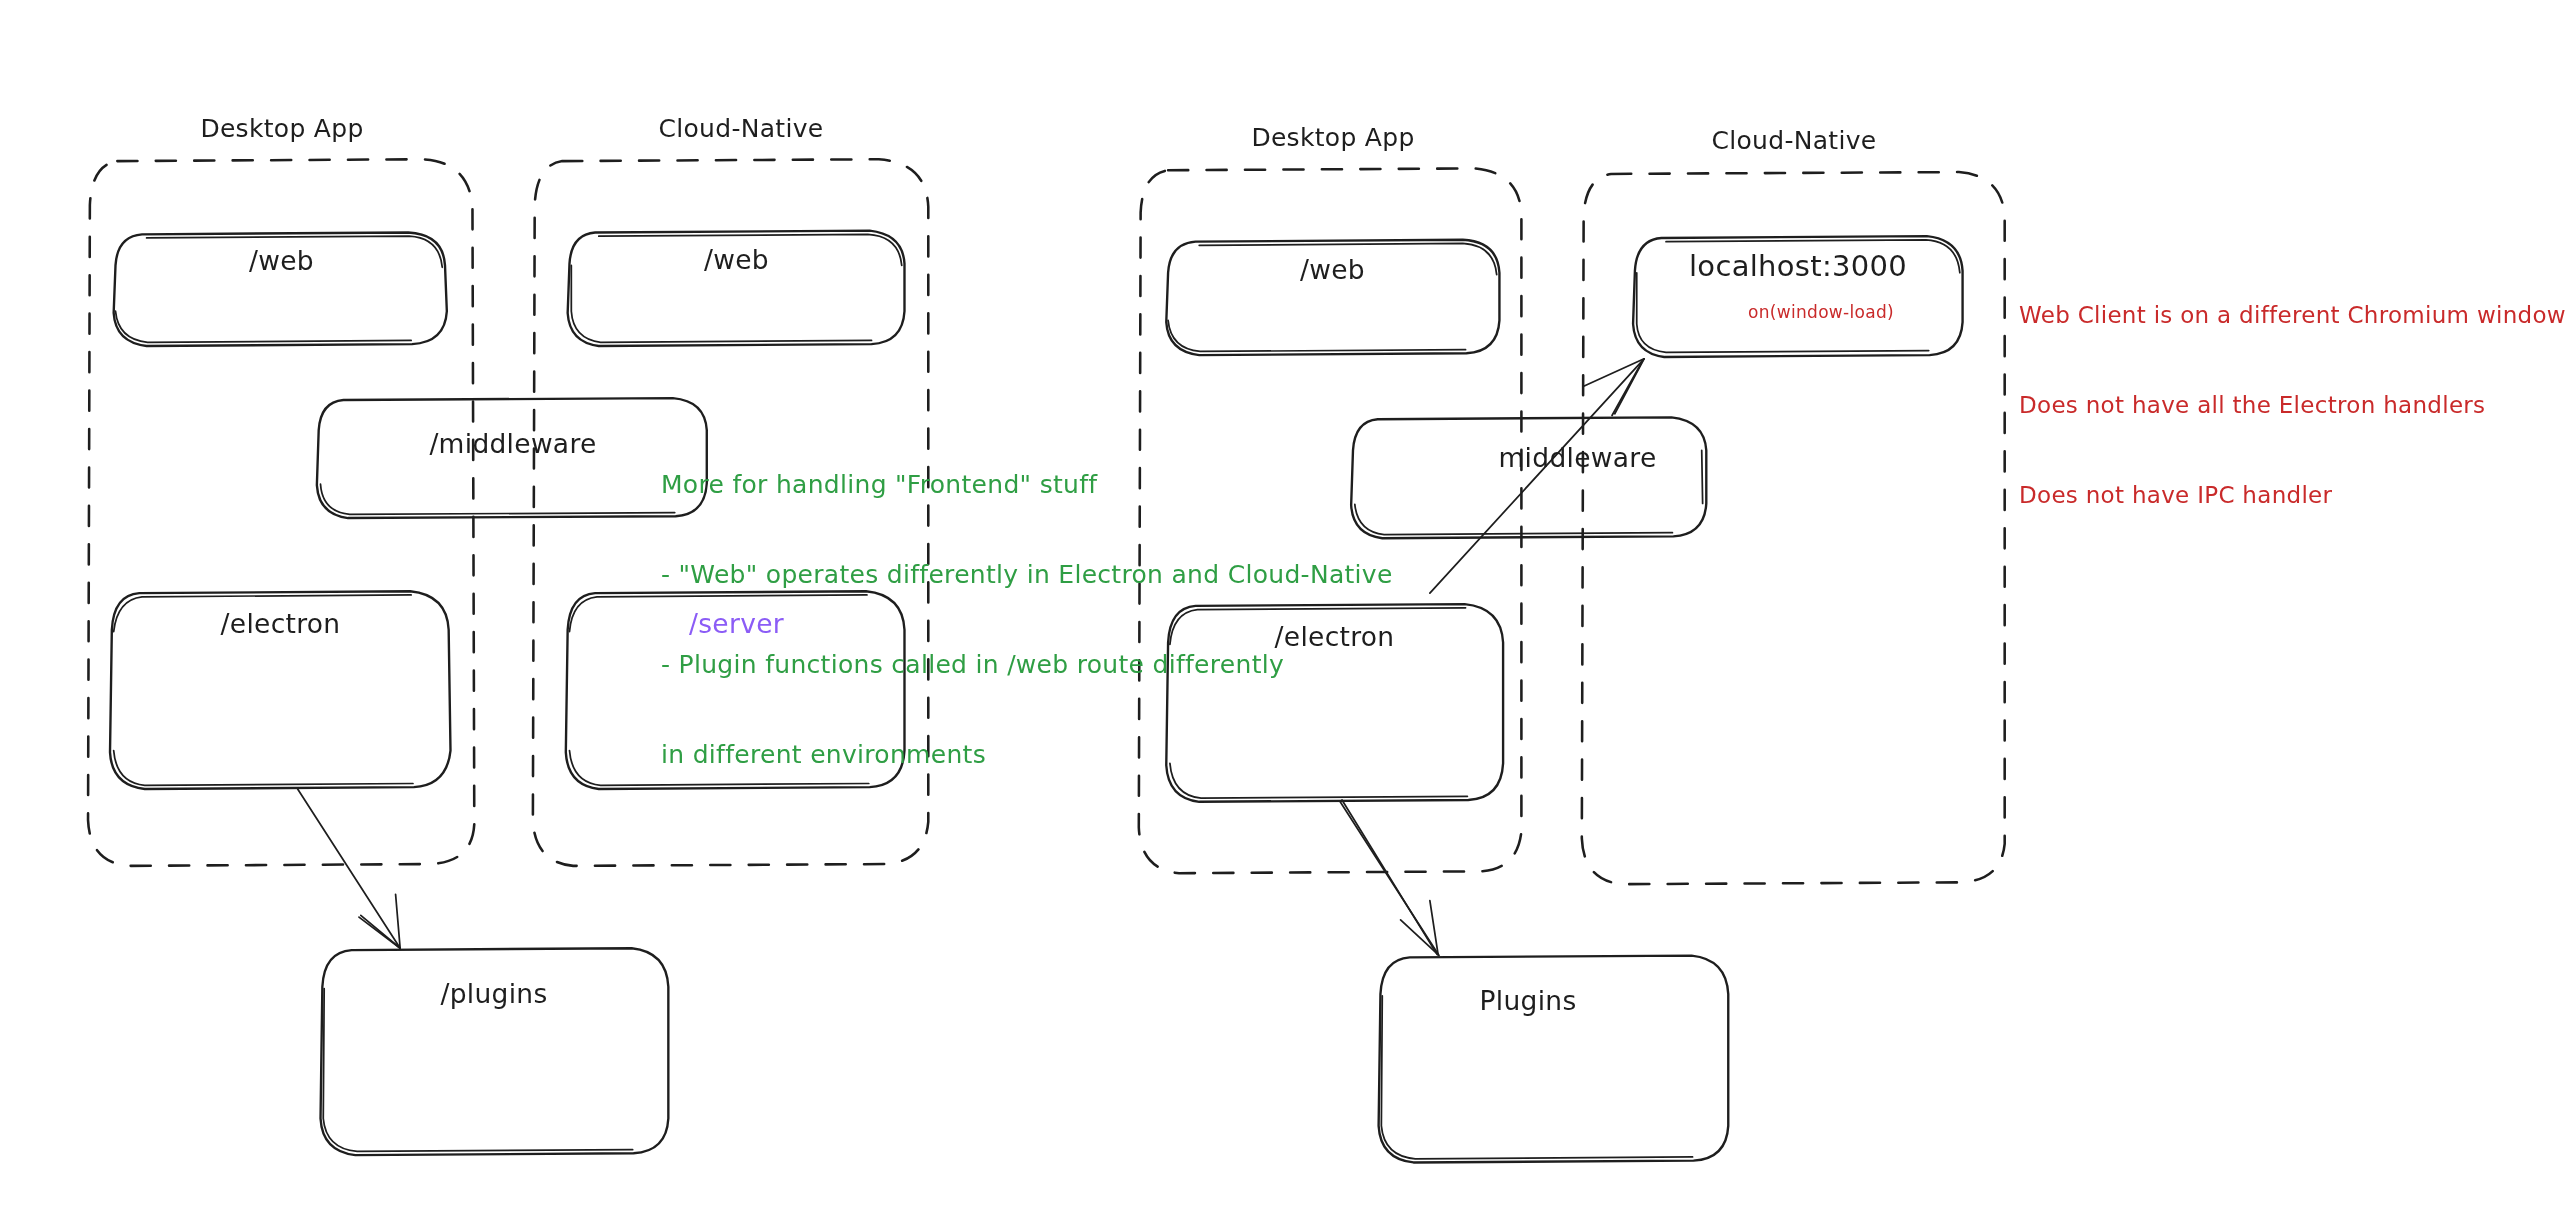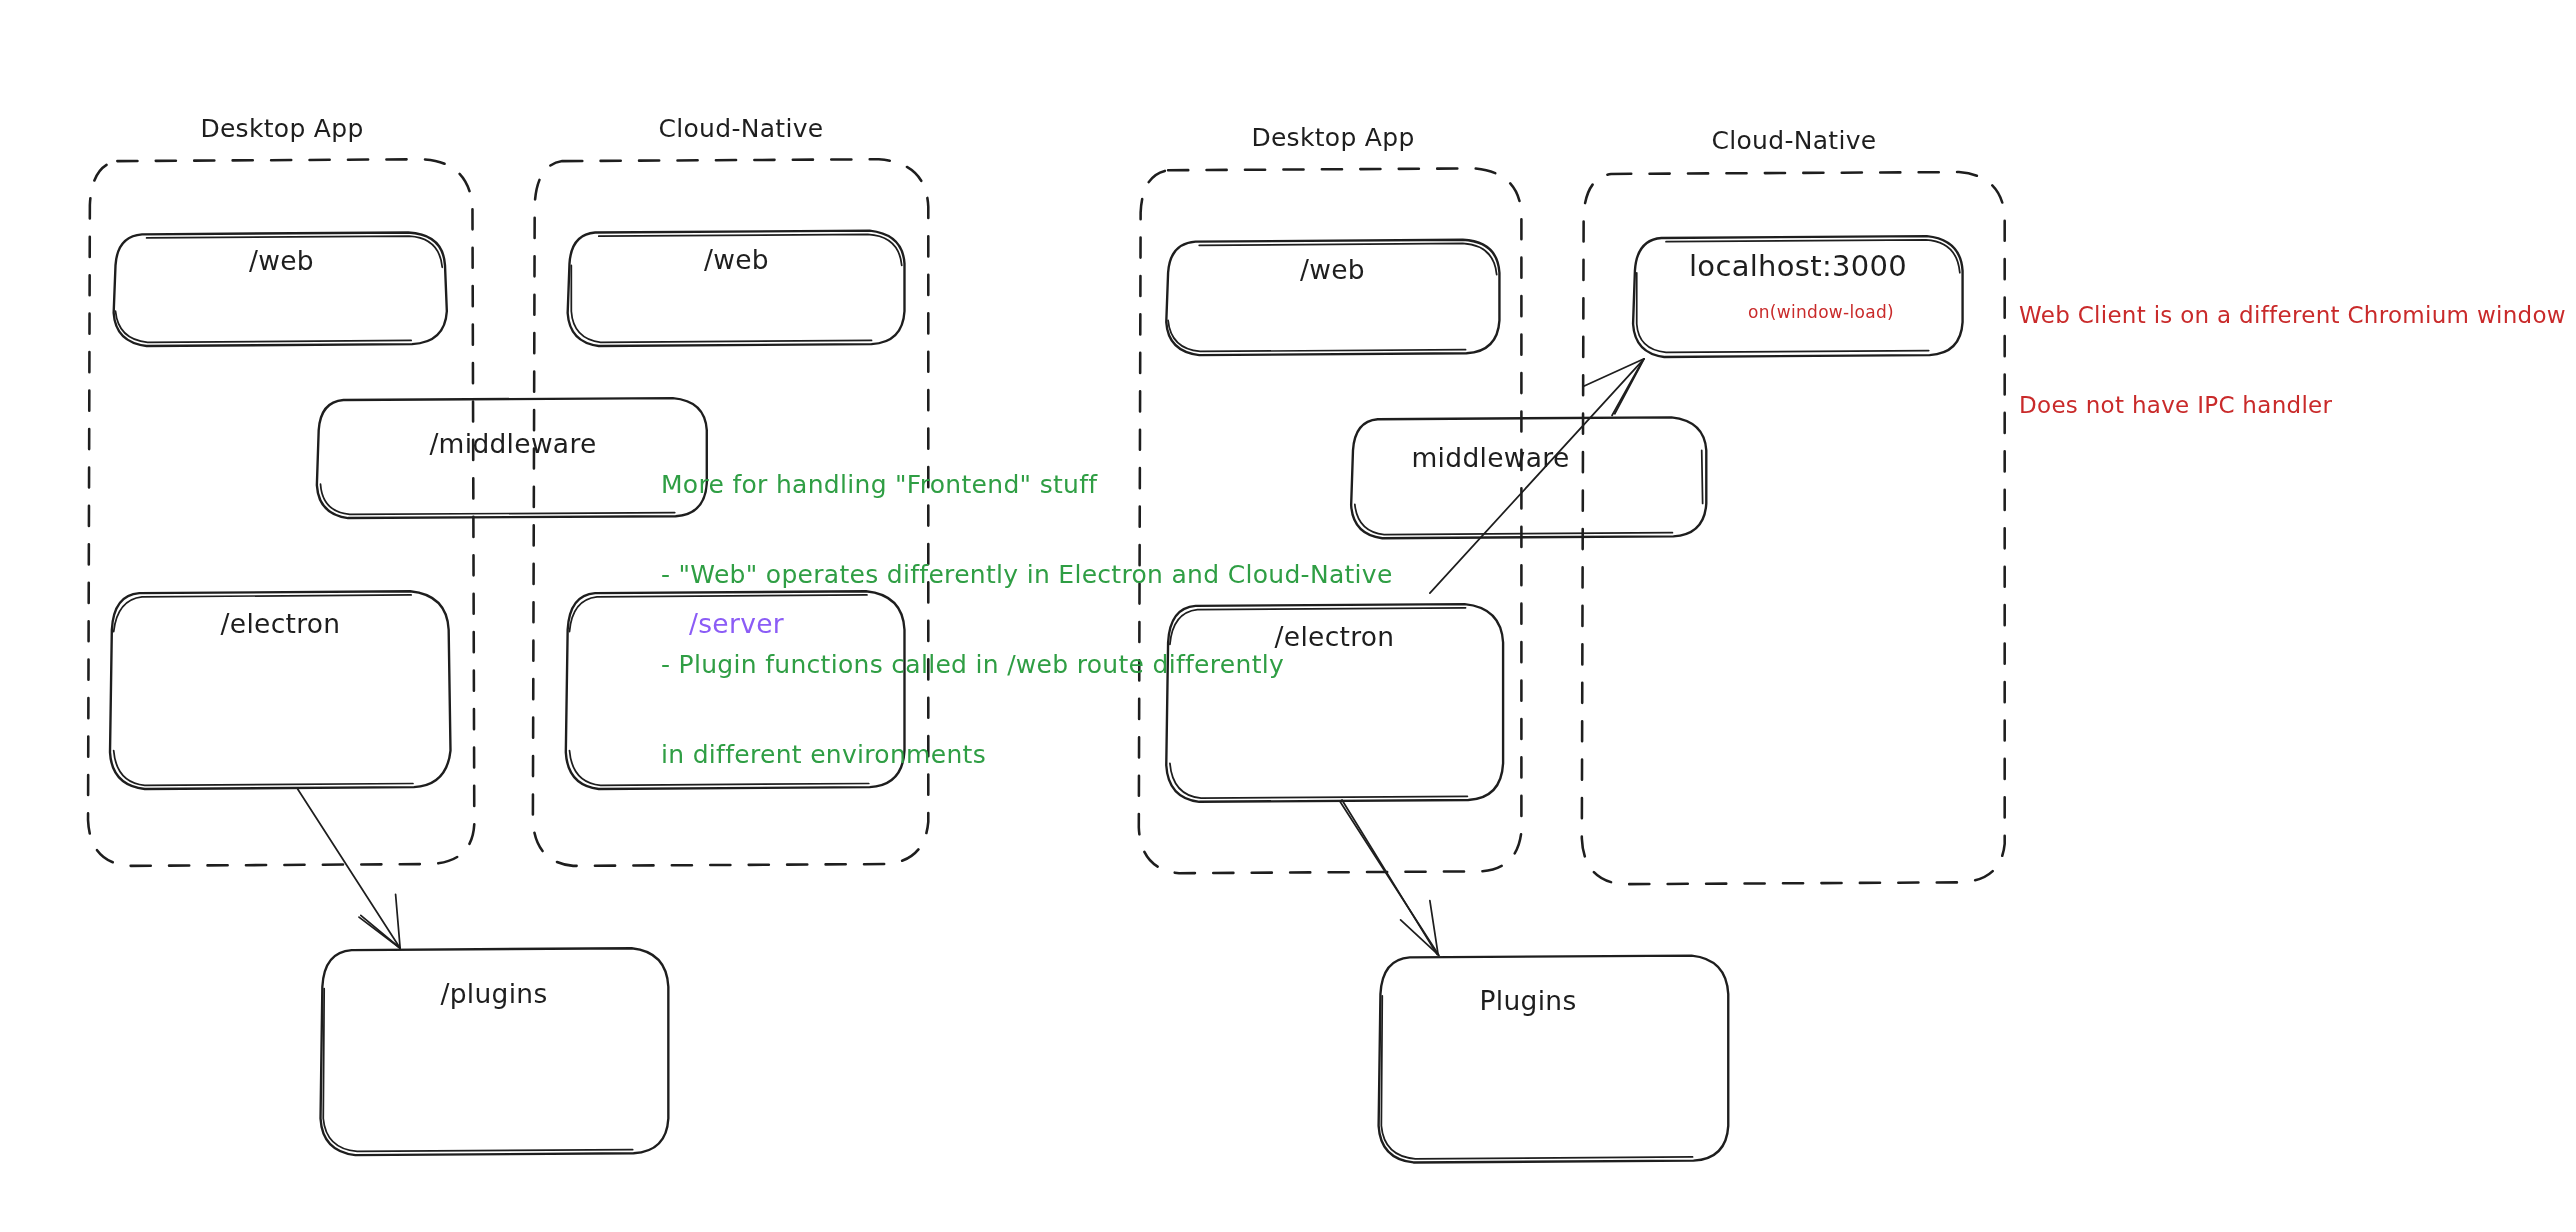--- a/index.html
+++ b/index.html
@@ -219,32 +219,33 @@
   <div class="lbl group-label" style="left:1168px; top:123px; width:330px;">Desktop App</div>
 
   <div class="lbl group-label" style="left:1611px; top:126px; width:366px;">Cloud-Native</div>
 
   <div class="lbl node-label" style="left:1166px; top:254px; width:333px;">/web</div>
 
   <div class="lbl node-label-big" style="left:1633px; top:249px; width:330px;">localhost:3000</div>
 
   <div class="lbl sub-red" style="left:1679px; top:302px; width:284px;">on(window-load)</div>
 
-  <div class="lbl node-label" style="left:1313px; top:442px; width:355px;">middleware</div>
+  <div class="lbl node-label" style="left:1400px; top:442px; width:355px;">middleware</div>
 
   <div class="lbl node-label" style="left:1166px; top:621px; width:337px;">/electron</div>
 
   <div class="lbl node-label" style="left:1379px; top:985px; width:298px;">Plugins</div>
 
   <div class="lbl note-green" style="left:661px; top:410px;">
     <div>More for handling "Frontend" stuff</div>
     <div>- "Web" operates differently in Electron and Cloud-Native</div>
     <div>- Plugin functions called in /web route differently</div>
     <div>in different environments</div>
   </div>
 
   <div class="lbl note-red" style="left:2019px; top:240px;">
     <div>Web Client is on a different Chromium window</div>
+    <div>Does not have all the Electron handlers</div>
     <div>Does not have IPC handler</div>
   </div>
 
 </div>
 
 
 </body></html>

